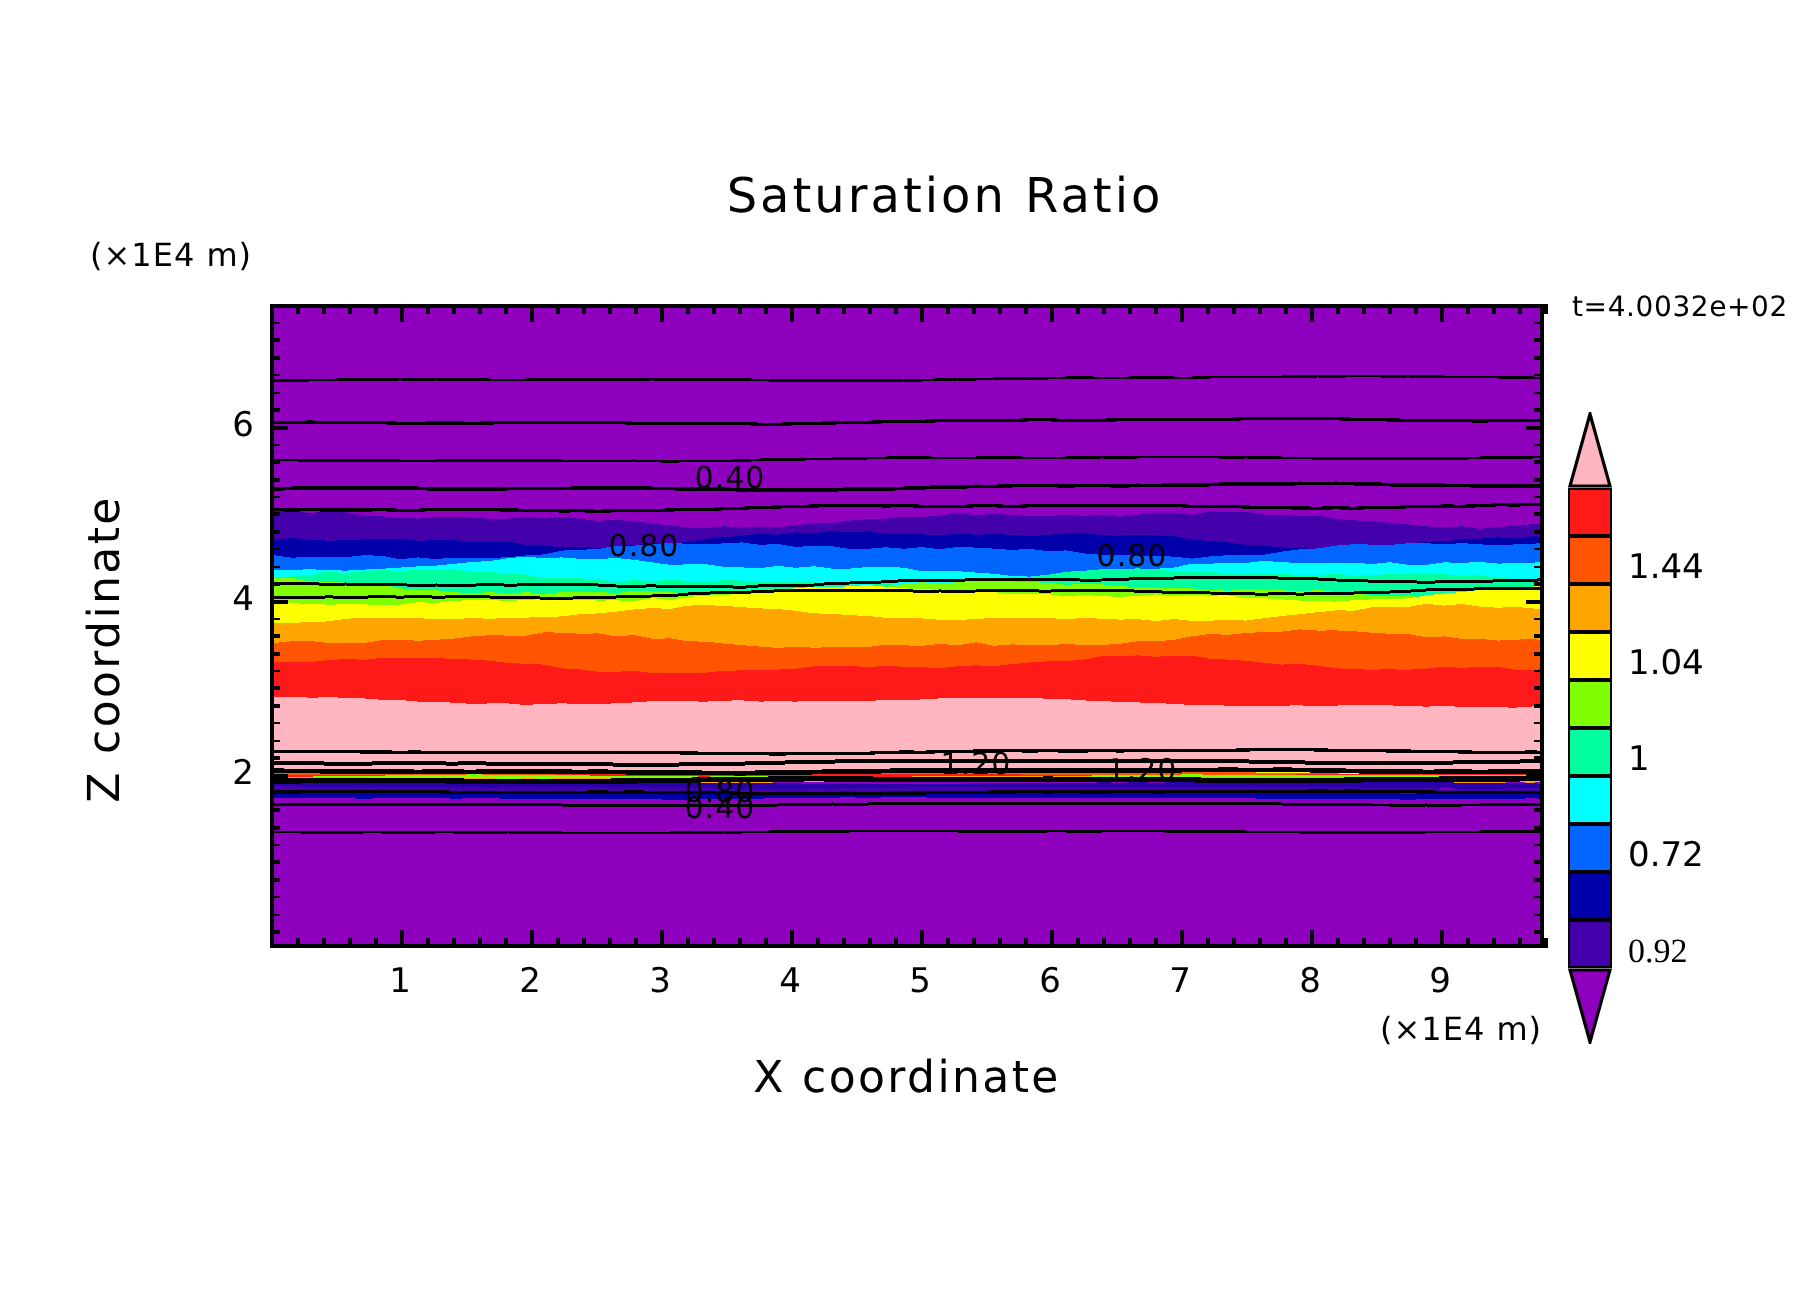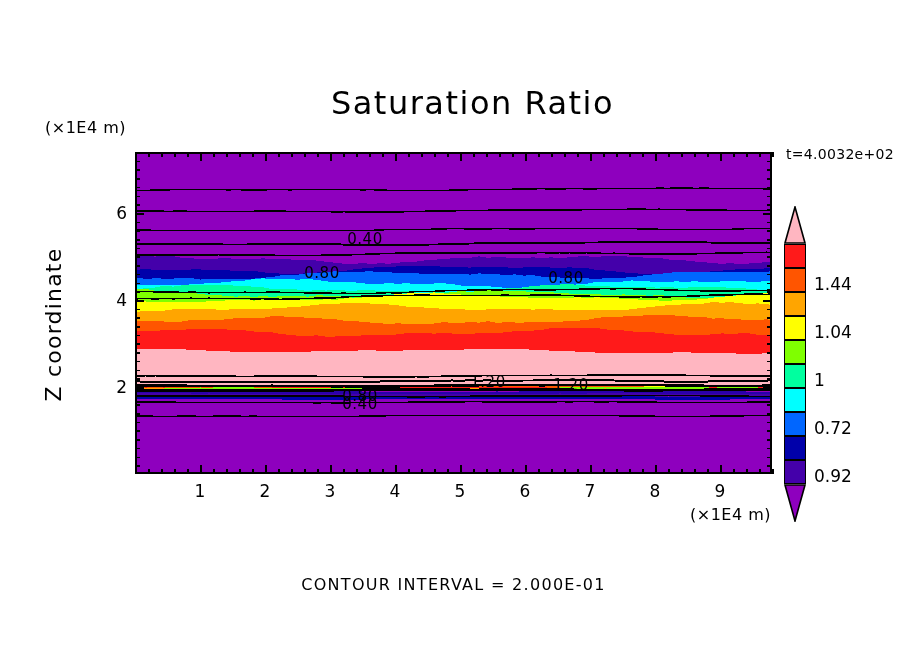--- a/index.html
+++ b/index.html
@@ -15,21 +15,21 @@
     overflow: hidden;
   }
   .root { position: absolute; inset: 0; }
 
   
   .title {
     position: absolute;
     left: 0; right: 0;
     top: 84px;
     text-align: center;
-    font-size: 32px;
+    font-size: 24px;
     letter-spacing: 1.5px;
     color: #000;
     font-family: "DejaVu Sans", sans-serif;
     font-weight: 400;
     margin-left: 41px;
   }
   .yunit {
     position: absolute;
     left: 45px;
     top: 118px;
@@ -389,25 +389,25 @@
       <div class="xtick-label" style="left: 460px;">5</div>
       <div class="xtick-label" style="left: 525px;">6</div>
       <div class="xtick-label" style="left: 590px;">7</div>
       <div class="xtick-label" style="left: 655px;">8</div>
       <div class="xtick-label" style="left: 720px;">9</div>
       <div class="ytick-label" style="top: 386.973px;">2</div>
       <div class="ytick-label" style="top: 299.946px;">4</div>
       <div class="ytick-label" style="top: 212.919px;">6</div>
     </div>
 
+  <div class="xaxis-title">X coordinate</div>
   <div class="xunit">(×1E4 m)</div>
 
   <div class="yaxis-title">Z coordinate</div>
 
-  <div class="footer">CONTOUR INTERVAL = 2.000E-01</div>
 
   <div id="colorbar">
       <div class="cb-arrow" style="top: 0px; height: 38px;"><svg width="22" height="38" viewBox="0 0 22 38">
           <polygon points="11,1 21,37 1,37" fill="#FFB6C1" stroke="#000" stroke-width="1.6"></polygon>
         </svg></div>
       <div class="cb-band" style="top: 38px; height: 24px; background: rgb(255, 26, 26);"></div>
       <div class="cb-band" style="top: 62px; height: 24px; background: rgb(255, 85, 0);"></div>
       <div class="cb-band" style="top: 86px; height: 24px; background: rgb(255, 165, 0);"></div>
       <div class="cb-band" style="top: 110px; height: 24px; background: rgb(255, 255, 0);"></div>
       <div class="cb-band" style="top: 134px; height: 24px; background: rgb(127, 255, 0);"></div>
@@ -418,16 +418,16 @@
       <div class="cb-band" style="top: 254px; height: 24px; background: rgb(68, 0, 170);"></div>
       <div class="cb-arrow" style="top: 278px; height: 38px;"><svg width="22" height="38" viewBox="0 0 22 38">
           <polygon points="1,1 21,1 11,37" fill="#8E00BE" stroke="#000" stroke-width="1.6"></polygon>
         </svg></div>
     </div>
   <div id="colorbar-labels">
       <div class="cb-label" style="top: 284px;">1.44</div>
       <div class="cb-label" style="top: 332px;">1.04</div>
       <div class="cb-label" style="top: 380px;">1</div>
       <div class="cb-label" style="top: 428px;">0.72</div>
-      <div class="cb-label" style="top: 476px;">0.92</div>
+      <div class="cb-label" style="top: 476px; font-family: Liberation Serif, serif;">0.92</div>
     </div>
 
 </div>
 
 </body></html>

